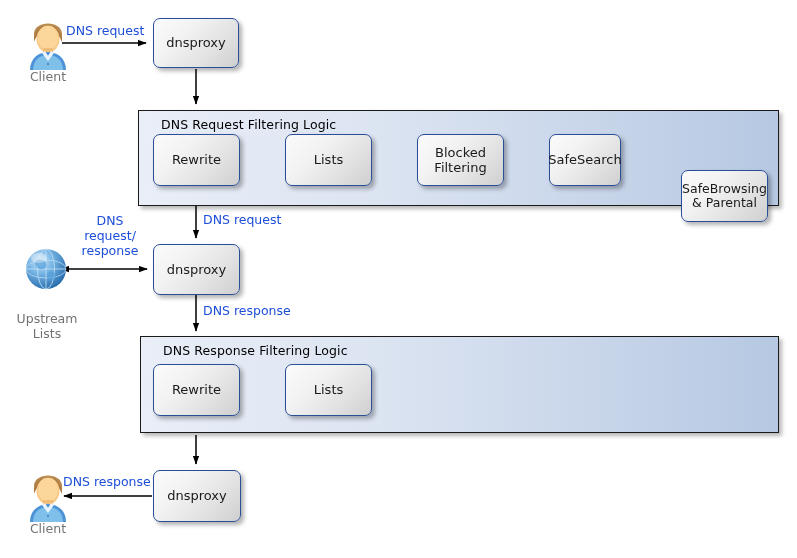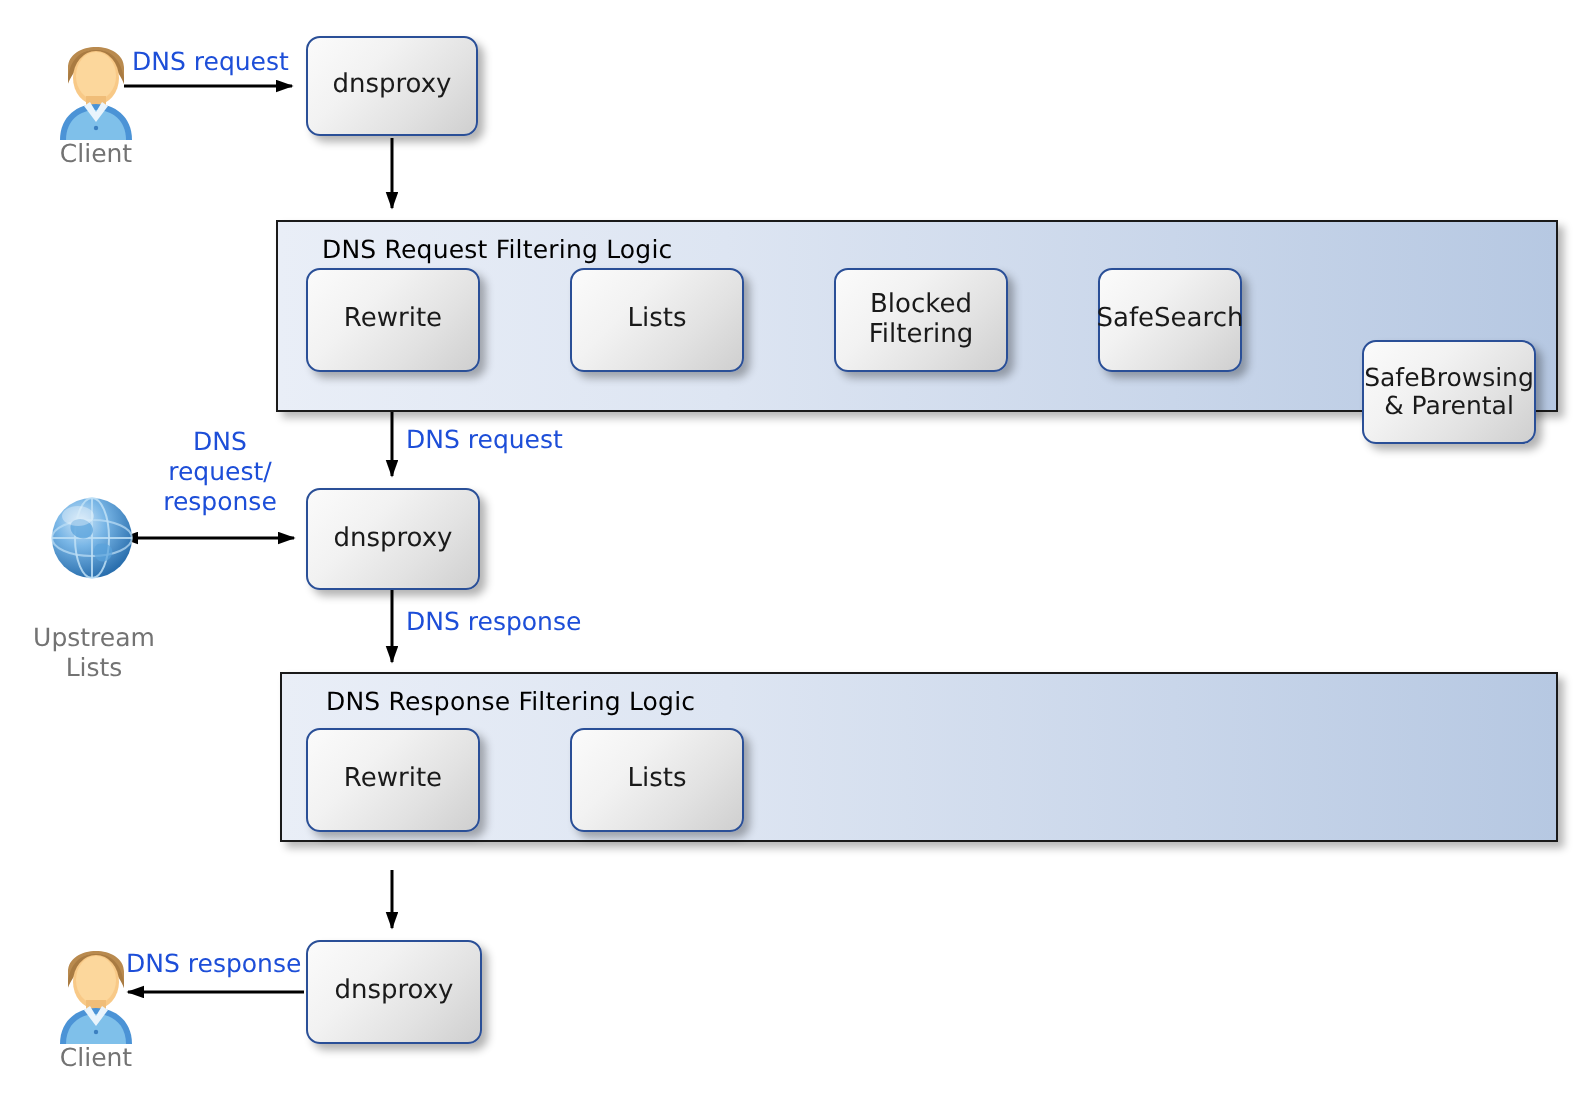--- a/index.html
+++ b/index.html
@@ -210,21 +210,21 @@
     <div>Upstream</div>
     <div>Lists</div>
   </div>
 
   <div class="node" style="left:153px; top:244px; width:87px; height:51px;">
     <span>dnsproxy</span>
   </div>
 
   <div class="edge-label" style="left:203px; top:304px;">DNS response</div>
 
-  <div class="panel" style="left:140px; top:336px; width:639px; height:85px;text-align:right;">
+  <div class="panel" style="left:140px; top:336px; width:639px; height:97px;text-align:right;">
     <div class="panel-title">DNS Response Filtering Logic</div>
   </div>
 
   <div class="node" style="left:153px; top:364px; width:87px; height:52px;">
     <span>Rewrite</span>
   </div>
   <div class="node" style="left:285px; top:364px; width:87px; height:52px;">
     <span>Lists</span>
   </div>
 

